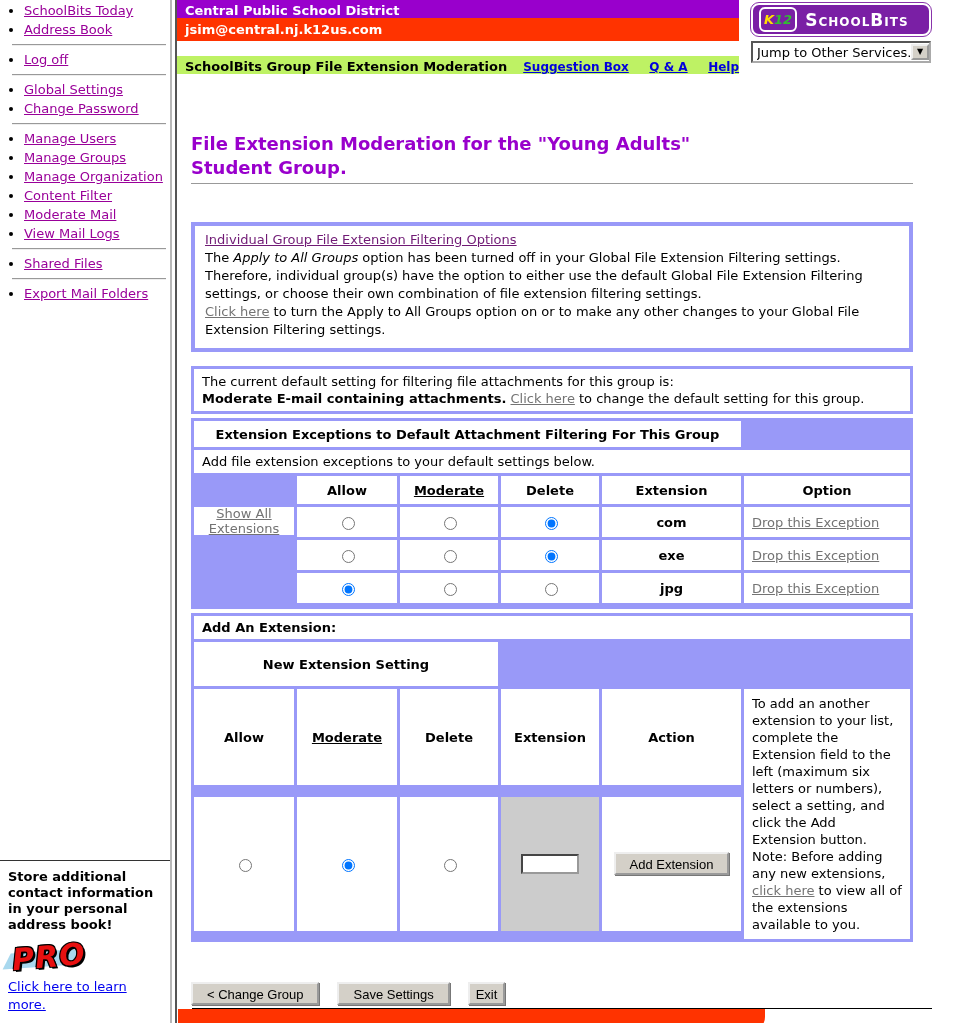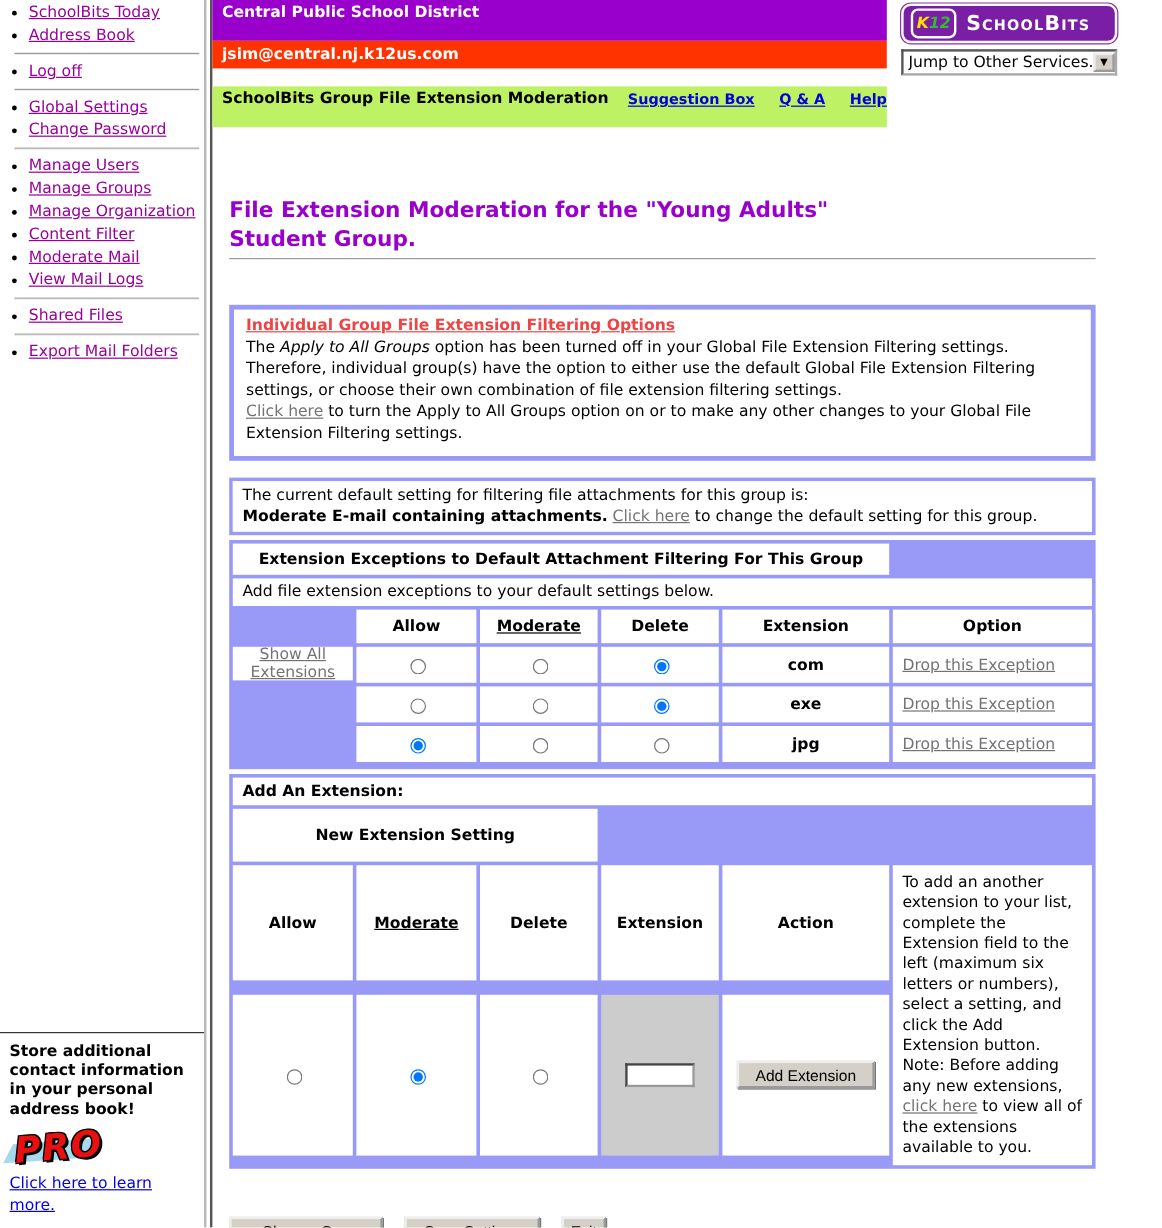--- a/index.html
+++ b/index.html
@@ -25,21 +25,21 @@
     text-shadow:-1px -1px 0 #000, 1px -1px 0 #000, -1px 1px 0 #000, 2px 2px 0 #000; }
   .promo-link a { color:#0000EE; line-height:18px; }
 
   
   .divider { width:7px; flex-shrink:0; background:#fff; border-left:2px solid #b8b8b8; border-right:2px solid #555; }
 
   
   .content { flex:1; }
   .header-row { display:flex; }
   .bars { width:562px; flex-shrink:0; }
-  .bar { height:34px; line-height:22px; padding:0 8px; font-weight:bold; font-size:13px; white-space:nowrap; }
+  .bar { height:18px; line-height:22px; padding:0 8px; font-weight:bold; font-size:13px; white-space:nowrap; }
   .bar-purple { background:#9900CC; color:#fff; }
   .bar-red { background:#FF3300; color:#fff; height:23px; line-height:23px; }
   .bar-gray { background:#bef264; color:#000; margin-top:15px; display:flex; justify-content:space-between; }
   .bar-links a { color:#0000DD; font-weight:bold; font-size:12px; margin-left:16px; }
 
   .logo-panel { padding:3px 0 0 12px; }
   .logo { width:180px; height:33px; background:#7A1FA5; border:2px solid #fff; outline:1px solid #8833AA; border-radius:8px; display:flex; align-items:center; padding:0 6px; }
   .k12-badge { border:2px solid #fff; border-radius:6px; padding:0 3px; font-weight:bold; font-style:italic; font-size:13px; line-height:21px; }
   .k12-badge .k { color:#FFE000; }
   .k12-badge .num { color:#33BB33; }
@@ -47,21 +47,21 @@
   .jump { margin-top:5px; width:180px; height:22px; border:2px inset #aaa; background:#fff; display:flex; align-items:center; font-size:13px; padding-left:4px; }
   .jump-label { flex:1; white-space:nowrap; overflow:hidden; }
   .jump-arrow { width:18px; height:16px; background:#D4D0C8; border:2px outset #eee; font-size:8px; line-height:12px; text-align:center; flex-shrink:0; }
 
   
   .main { padding-left:14px; width:736px; }
   .heading { margin-top:58px; width:722px; border-bottom:1px solid #999; padding-bottom:3px; }
   .heading span { display:block; max-width:560px; color:#9900CC; font-size:18px; font-weight:bold; line-height:24px; }
 
   .info-box { margin-top:38px; width:722px; border:4px solid #9999F8; padding:5px 10px 9px 10px; line-height:18px; }
-  .info-box .title a { color:#ef4444; font-weight:bold; }
+  .info-box .title a { color:#701a75; font-weight:normal; }
   .blue-link { color:#737373; }
 
   .pbox { margin-top:14px; width:722px; border:3px solid #9999F8; }
   .pbox .pcell { background:#fff; padding:4px 8px; line-height:17px; }
 
   .pgrid { margin-top:4px; width:722px; background:#9999F8; padding:3px; display:grid; grid-template-columns:100px 100px 98px 98px 139px 1fr; gap:3px; }
   .cell { background:#fff; display:flex; align-items:center; justify-content:center; }
   .cell.fill { background:transparent; }
   .cell.full { grid-column:1 / -1; justify-content:flex-start; padding:4px 8px; }
   .cell.span5 { grid-column:1 / 6; font-weight:bold; height:26px; }

